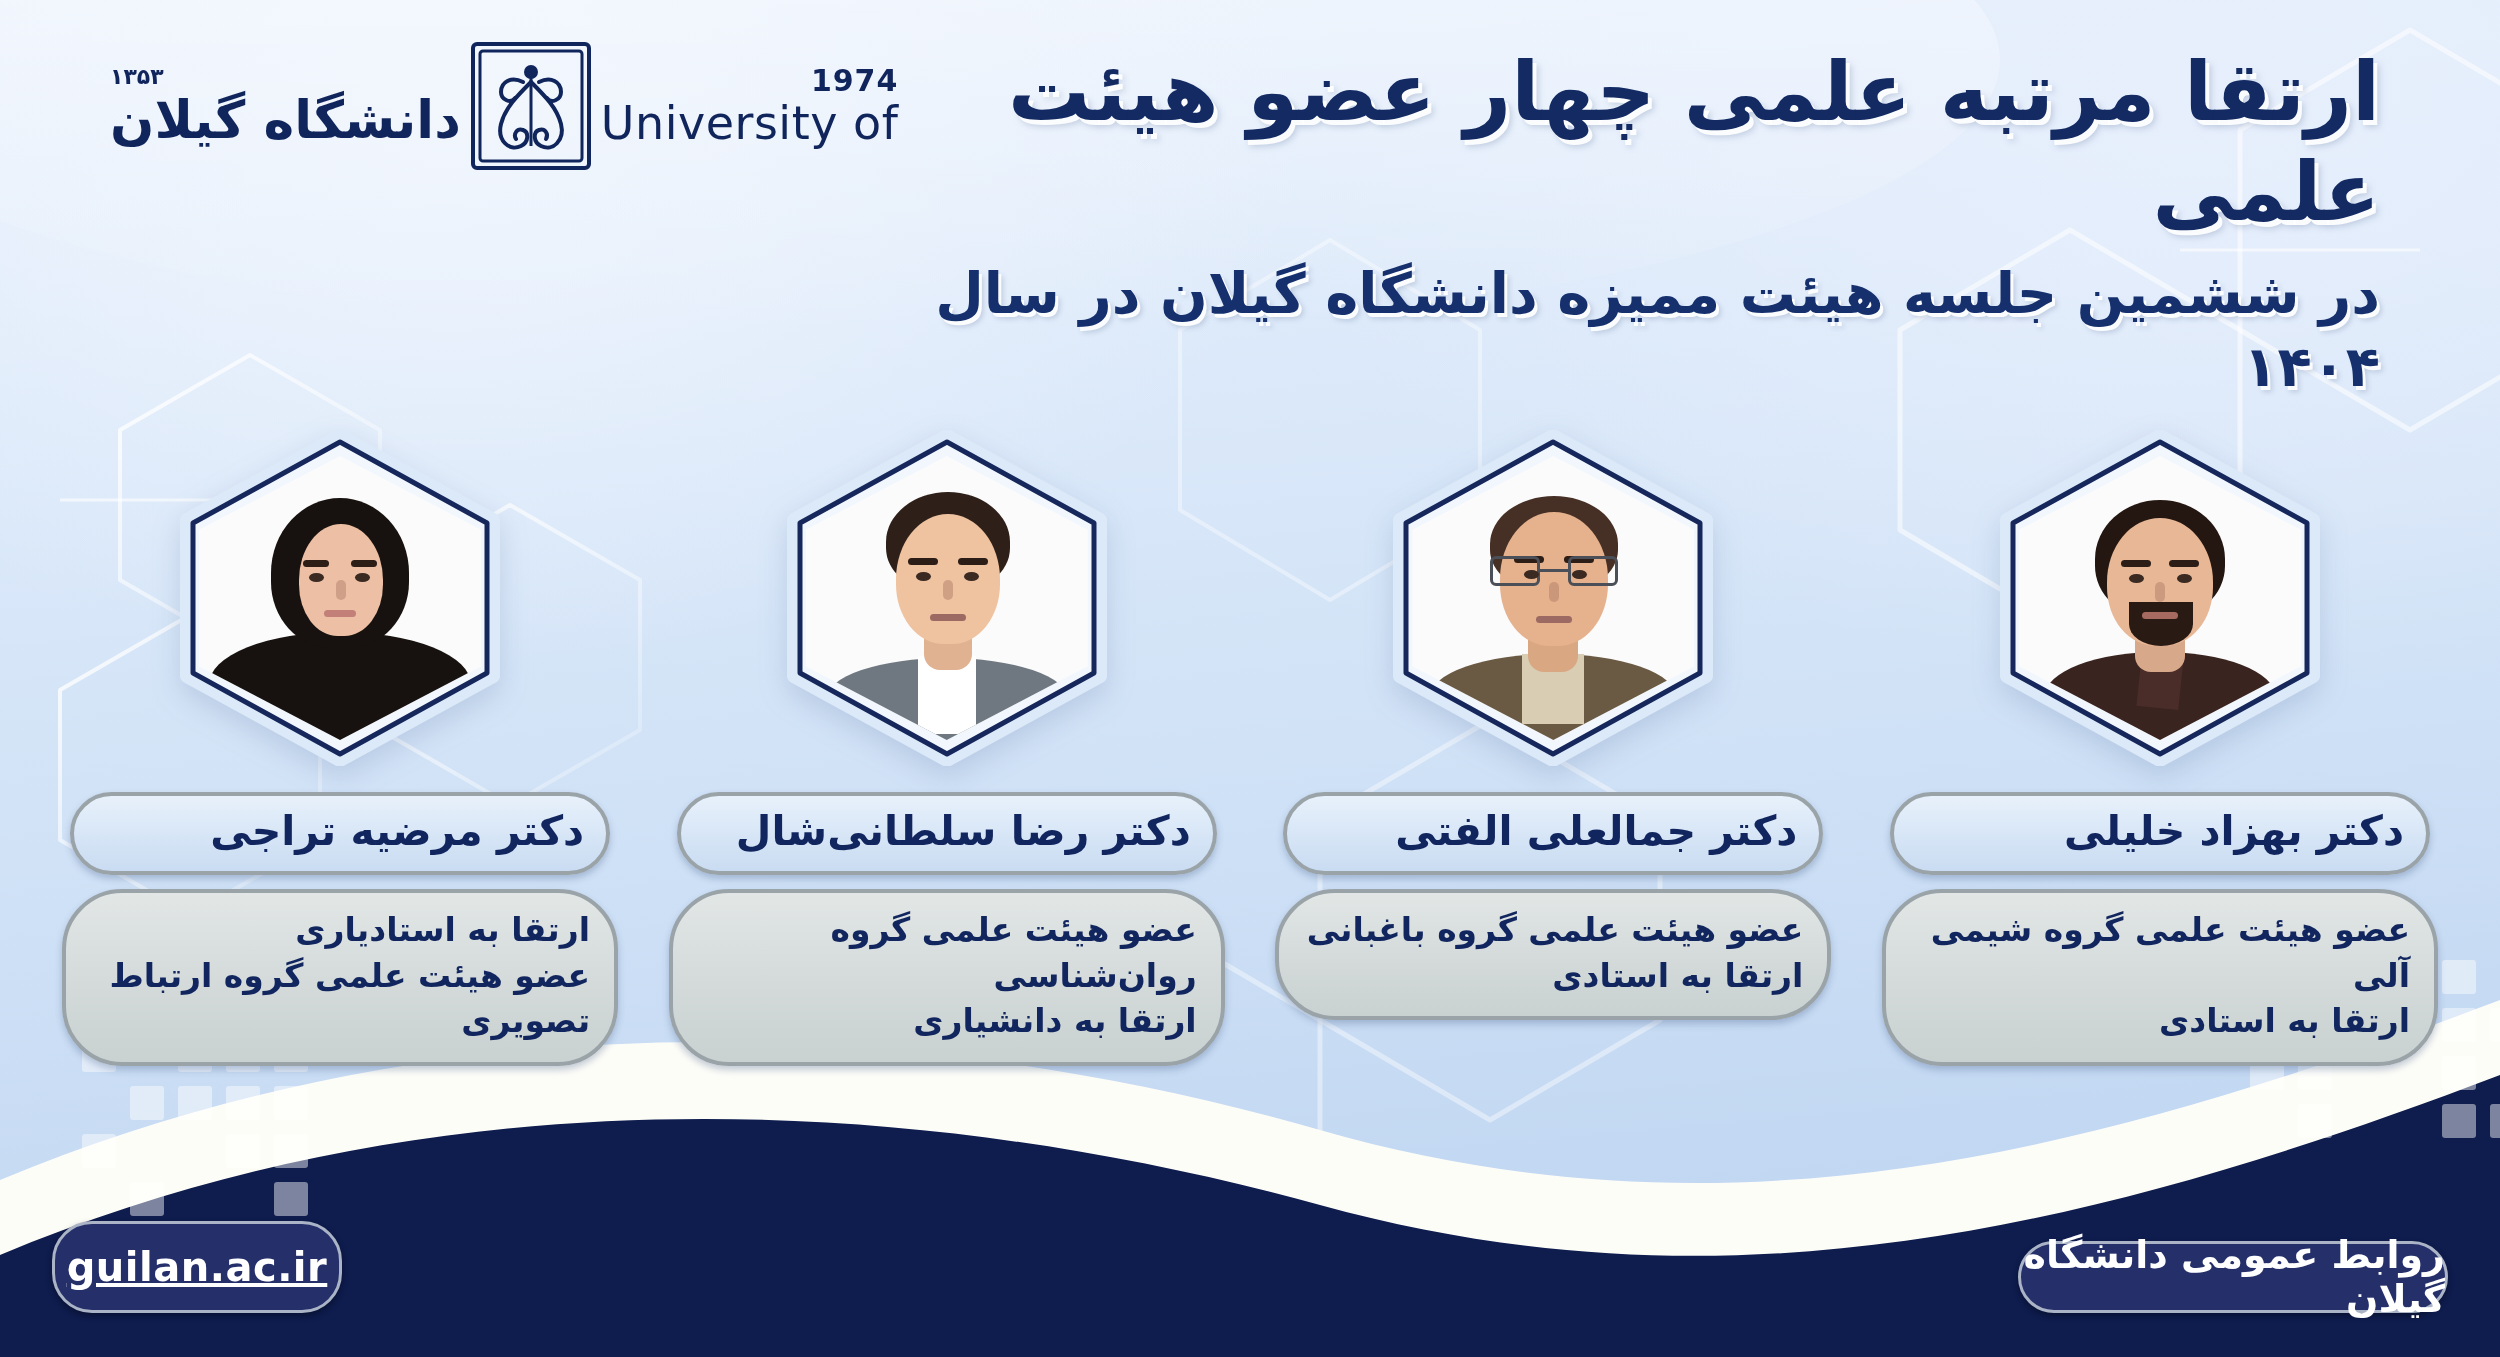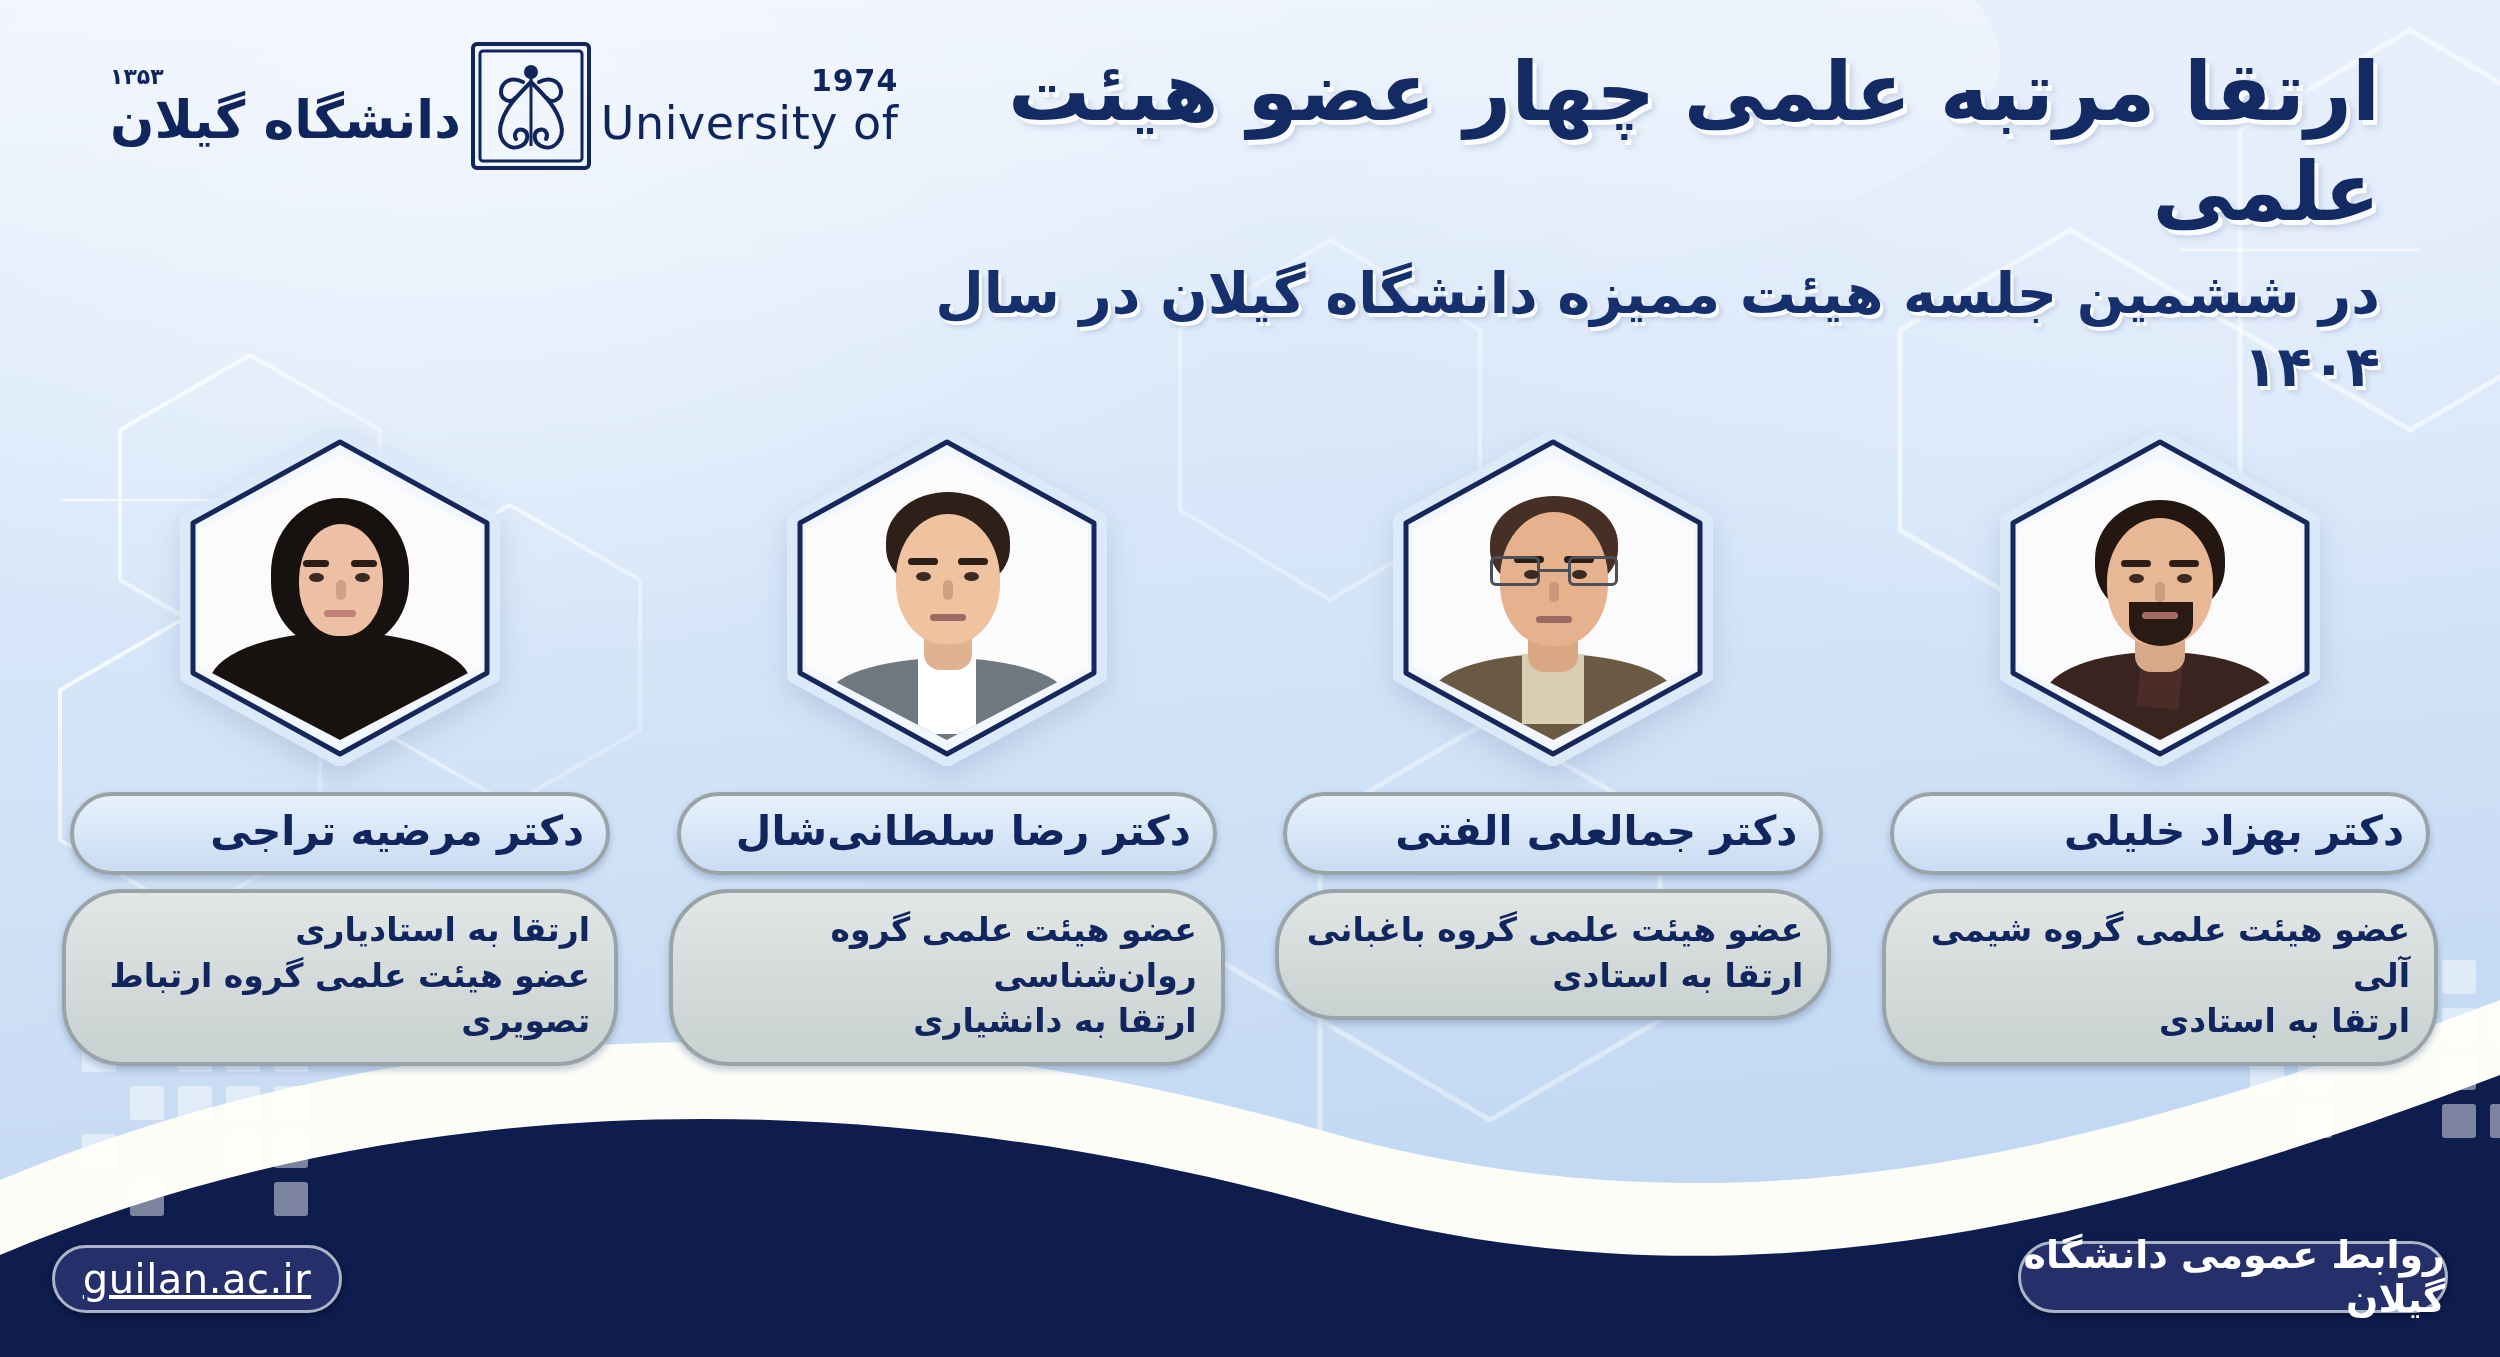--- a/index.html
+++ b/index.html
@@ -113,21 +113,21 @@
     border:4px solid #9aa3a8;
   }
 
   .pill {
     position:absolute; bottom:44px;
     display:flex; align-items:center; justify-content:center;
     background:#25306b; border:3px solid #aab4c6;
     border-radius:40px; color:#ffffff;
     box-shadow:0 3px 6px rgba(0,0,0,.35);
   }
-  .pill-site { left:52px; width:290px; height:68px; font-size:40px; font-weight:normal; letter-spacing:.5px; direction:ltr; }
+  .pill-site { left:52px; width:290px; height:92px; font-size:40px; font-weight:bold; letter-spacing:.5px; direction:ltr; }
   .pill-pr  { right:52px; width:430px; height:72px; font-size:38px; font-weight:bold; direction:rtl;margin-left:16px; }
 </style>
 </head>
 <body>
 
 <div class="poster">
 
   <div class="bg-layer">
     <svg viewBox="0 0 2500 1357" xmlns="http://www.w3.org/2000/svg">
       <defs>

